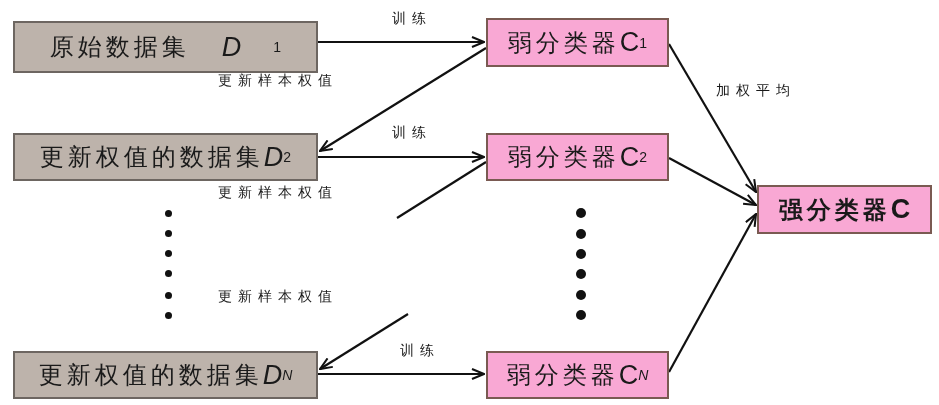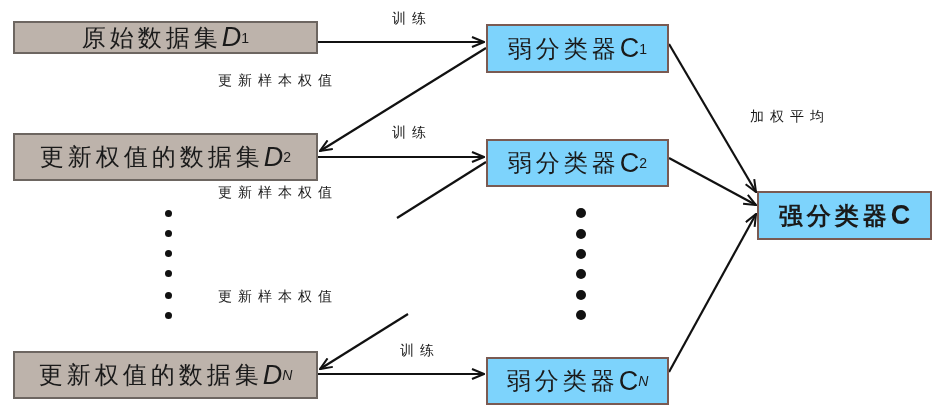--- a/index.html
+++ b/index.html
@@ -1,21 +1,21 @@
 <!DOCTYPE html>
 <html><head>
 <meta charset="utf-8">
 <style>
   html, body { margin: 0; padding: 0; background: #ffffff; }
   body { width: 939px; height: 405px; position: relative; overflow: hidden;
          font-family: "DejaVu Serif", "Liberation Serif", serif; color: #1a1a1a; }
   .box { position: absolute; box-sizing: border-box; display: flex; align-items: center;
          justify-content: center; font-size: 24px; letter-spacing: 4px; border: 2px solid #6d6661; }
   .data-box { background: #bdb3ab; }
-  .clf-box { background: #7dd3fc; border-color: #7a5a52; margin-top: 6px; }
+  .clf-box { background: #f9a8d4; border-color: #7a5a52; }
   .box .sym { font-family: "Liberation Sans", sans-serif; font-size: 27px; letter-spacing: 0; }
   .box .sym.it { font-style: italic; }
   .box sub { font-family: "Liberation Sans", sans-serif; font-size: 14px; vertical-align: -3px; letter-spacing: 0; }
   .box sub.it { font-style: italic; }
   .lbl { position: absolute; font-size: 14px; letter-spacing: 6px; white-space: nowrap; }
   svg.arrows { position: absolute; left: 0; top: 0; }
   .dot { position: absolute; width: 7px; height: 7px; border-radius: 50%; background: #111; }
   .dot.big { width: 10px; height: 10px; }
 </style>
 </head>
@@ -34,21 +34,21 @@
 
   <line x1="486" y1="48" x2="320" y2="151" stroke="#111" stroke-width="2.2" marker-end="url(#ah)"></line>
   <line x1="486" y1="162" x2="397" y2="218" stroke="#111" stroke-width="2.2"></line>
   <line x1="408" y1="314" x2="320" y2="369" stroke="#111" stroke-width="2.2" marker-end="url(#ah)"></line>
 
   <line x1="669" y1="44" x2="756" y2="192" stroke="#111" stroke-width="2.2" marker-end="url(#ah)"></line>
   <line x1="669" y1="158" x2="756" y2="205" stroke="#111" stroke-width="2.2" marker-end="url(#ah)"></line>
   <line x1="669" y1="372" x2="756" y2="214" stroke="#111" stroke-width="2.2" marker-end="url(#ah)"></line>
 </svg>
 
-<div class="box data-box" style="left:13px;top:21px;width:305px;height:33px;">
+<div class="box data-box" style="left:13px;top:21px;width:305px;height:52px;gap:32px;">
   <span>原始数据集</span>
     <span class="sym it">D</span>
     <sub>1</sub>
 </div>
 <div class="box data-box" style="left:13px;top:133px;width:305px;height:48px;">
   <span>更新权值的数据集</span>
     <span class="sym it">D</span>
     <sub>2</sub>
 </div>
 <div class="box data-box" style="left:13px;top:351px;width:305px;height:48px;">
@@ -77,21 +77,21 @@
   <span>强分类器</span>
     <span class="sym">C</span>
 </div>
 
 <div class="lbl" style="left:392px;top:10px;">训练</div>
 <div class="lbl" style="left:392px;top:124px;">训练</div>
 <div class="lbl" style="left:400px;top:342px;">训练</div>
 <div class="lbl" style="left:218px;top:72px;">更新样本权值</div>
 <div class="lbl" style="left:218px;top:184px;">更新样本权值</div>
 <div class="lbl" style="left:218px;top:288px;">更新样本权值</div>
-<div class="lbl" style="left:716px;top:108px;margin-left:34px;">加权平均</div>
+<div class="lbl" style="left:716px;top:82px;">加权平均</div>
 
 <div class="dot" style="left:165px;top:210px;"></div>
 <div class="dot" style="left:165px;top:230px;"></div>
 <div class="dot" style="left:165px;top:250px;"></div>
 <div class="dot" style="left:165px;top:270px;"></div>
 <div class="dot" style="left:165px;top:292px;"></div>
 <div class="dot" style="left:165px;top:312px;"></div>
 
 <div class="dot big" style="left:576px;top:208px;"></div>
 <div class="dot big" style="left:576px;top:229px;"></div>

